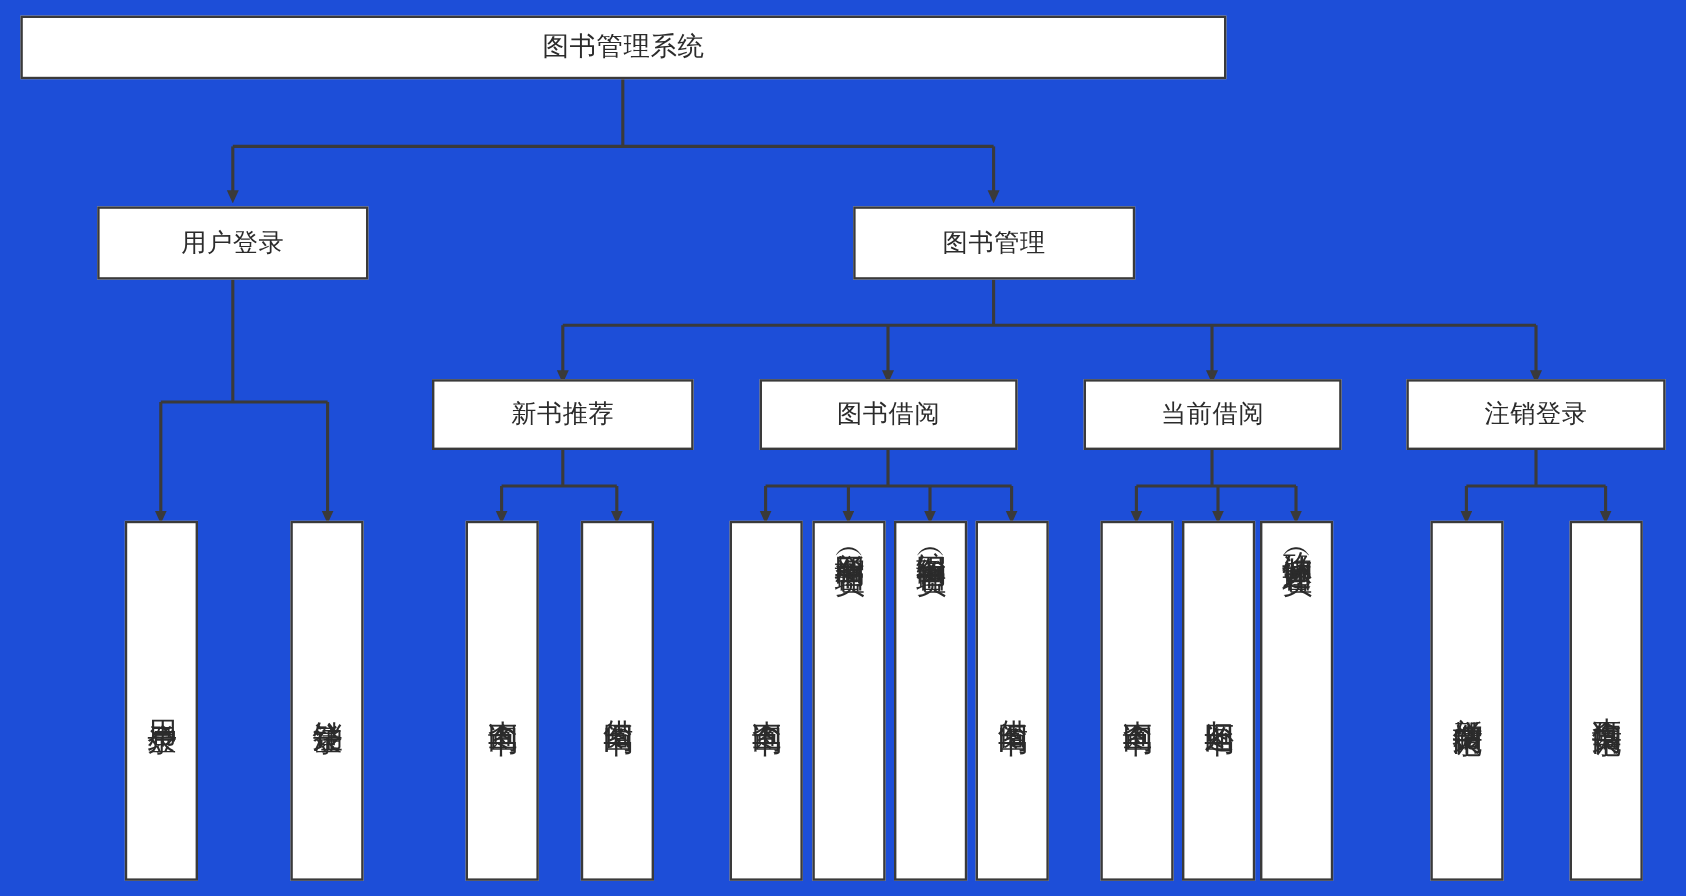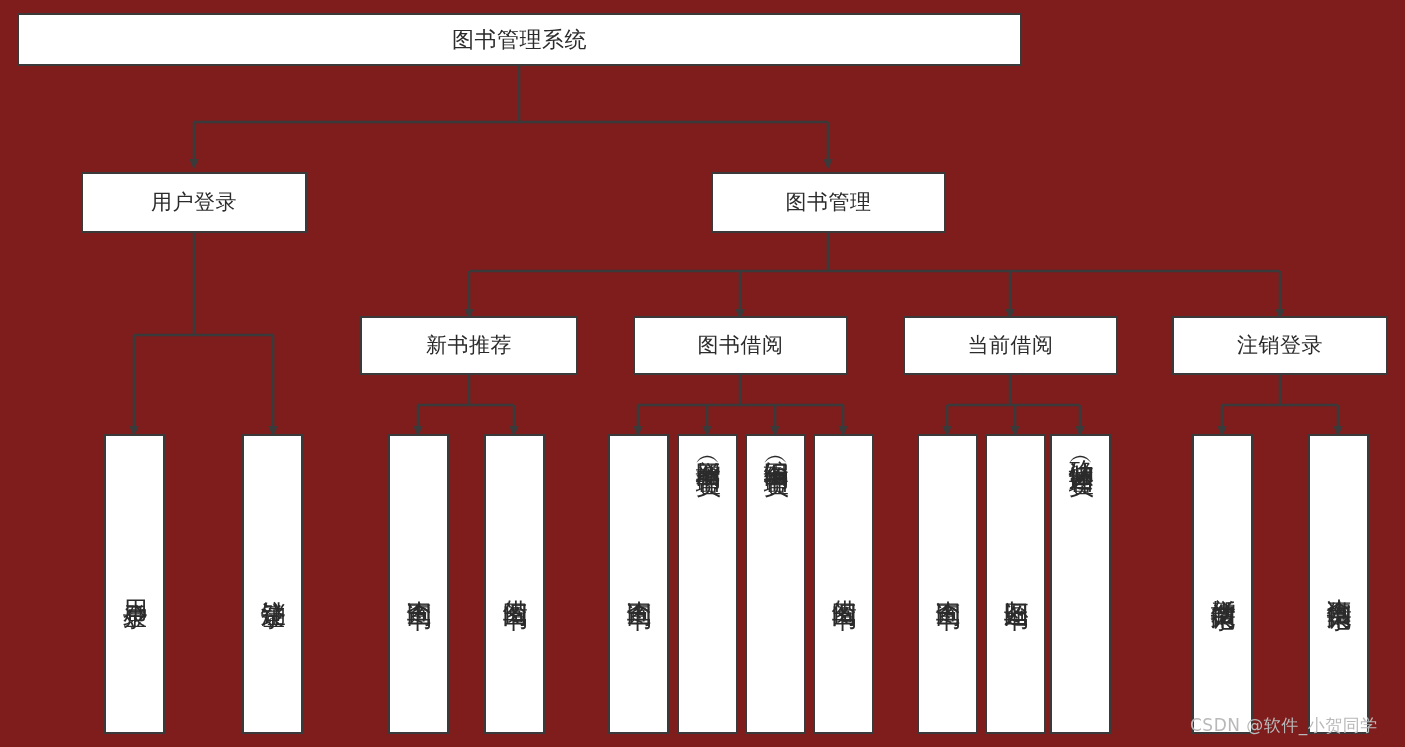--- a/index.html
+++ b/index.html
@@ -7,21 +7,21 @@
     padding: 0;
     background: #ffffff;
   }
   body {
     font-family: "DejaVu Sans", "Liberation Sans", sans-serif;
   }
   #canvas {
     position: relative;
     width: 1405px;
     height: 747px;
-    background: #7f1d1d;
+    background: #1d4ed8;
     overflow: hidden;
   }
   #edges {
     position: absolute;
     left: 0;
     top: 0;
     width: 1405px;
     height: 747px;
     pointer-events: none;
   }
@@ -191,15 +191,14 @@
     <span class="node-label">确认归还（管理员）</span>
   </div>
 
   <div class="node vert centered" style="left:1192px; top:434px; width:61px; height:300px;">
     <span class="node-label">新增借阅记录</span>
   </div>
   <div class="node vert centered" style="left:1308px; top:434px; width:61px; height:300px;">
     <span class="node-label">查询借阅记录</span>
   </div>
 
-  <div class="watermark" style="left:1190px; top:714px;">CSDN @软件_小贺同学</div>
 
 </div>
 
 </body></html>

